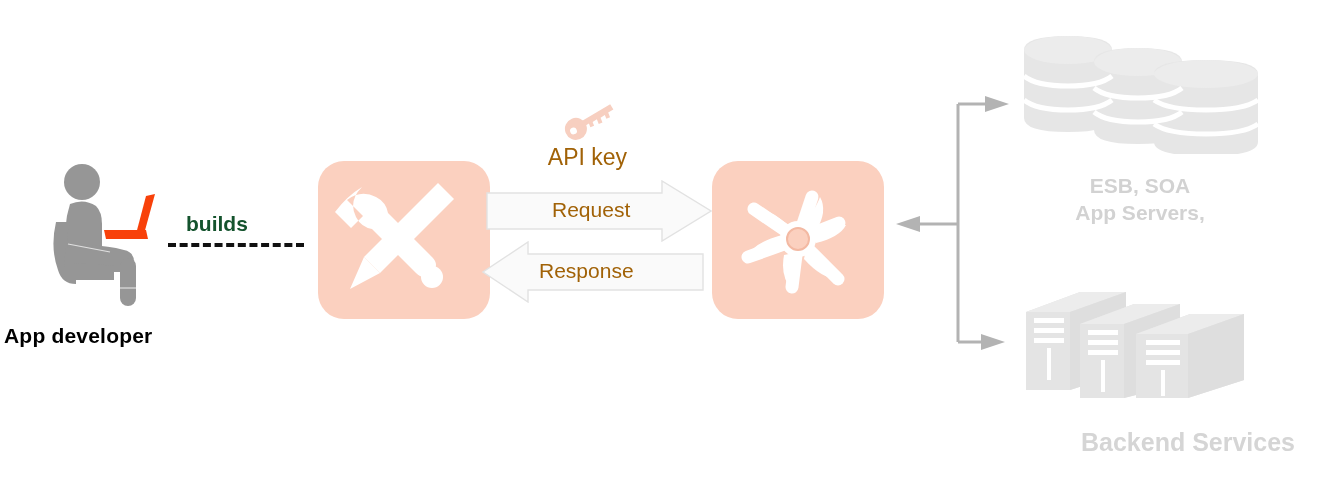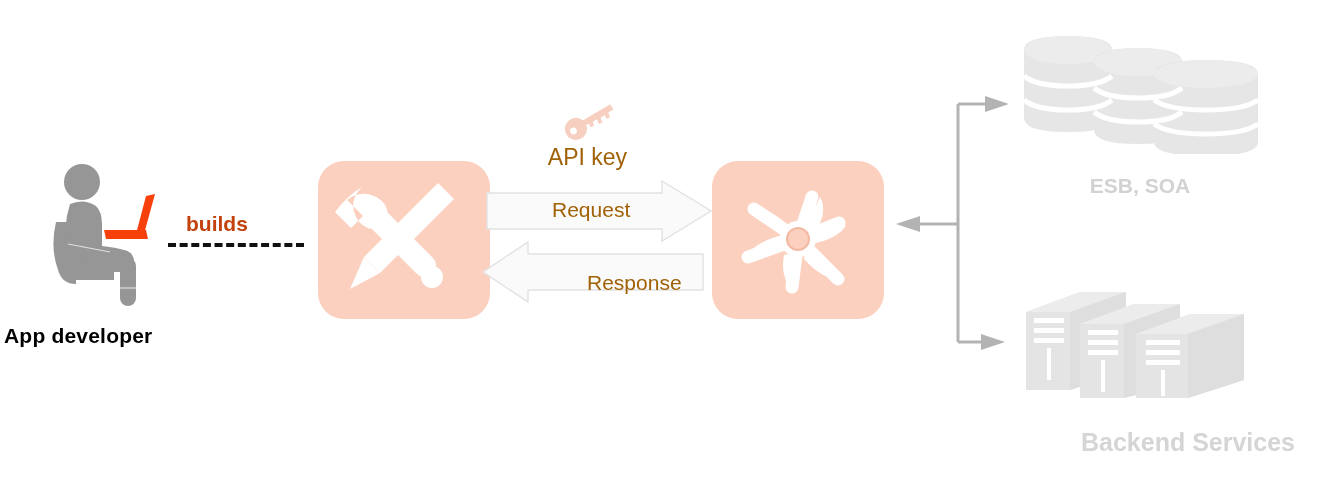--- a/index.html
+++ b/index.html
@@ -25,21 +25,21 @@
     font-size: 21px;
     font-weight: bold;
     color: #000000;
     letter-spacing: 0.2px;
     white-space: nowrap;
   }
   .lbl-builds {
     left: 186px; top: 212px;
     font-size: 21px;
     font-weight: bold;
-    color: #c2410c;
+    color: #14532d;
     white-space: nowrap;
   }
   .lbl-node {
     font-size: 22px;
     color: #bfbfbf;
     font-weight: normal;
     text-align: center;
     white-space: nowrap;
   }
   .lbl-app  { left: 318px; top: 331px; width: 156px; }
@@ -48,21 +48,21 @@
     left: 500px; top: 144px; width: 175px;
     font-size: 23px; color: #a16207; text-align: center;
     white-space: nowrap;
   }
   .lbl-arrow {
     font-size: 21px;
     color: #a16207;
     white-space: nowrap;
   }
   .lbl-request  { left: 552px; top: 198px; }
-  .lbl-response { left: 539px; top: 271px; margin-left: 48px; }
+  .lbl-response { left: 539px; top: 259px; }
   .lbl-esb {
     left: 1000px; top: 172px; width: 280px;
     font-size: 21px; font-weight: bold; color: #d2d2d2;
     text-align: center; line-height: 27px;
   }
   .lbl-backend {
     left: 985px; top: 428px; width: 310px;
     font-size: 25px; font-weight: bold; color: #d5d5d5;
     text-align: right; white-space: nowrap;
   }
@@ -245,20 +245,21 @@
         <path d="M2 68 q12 10 44 10 q32 0 44 -10"></path>
         <path d="M72 56 q12 10 44 10 q32 0 44 -10"></path>
         <path d="M72 80 q12 10 44 10 q32 0 44 -10"></path>
         <path d="M132 68 q14 10 52 10 q38 0 52 -10"></path>
         <path d="M132 92 q14 10 52 10 q38 0 52 -10"></path>
       </g>
     </svg>
   </div>
   <div class="abs lbl-esb">
     <div>ESB, SOA</div>
+    <div>App Servers,</div>
   </div>
 
   <div class="abs srv-icon">
     <svg viewBox="0 0 240 112" xmlns="http://www.w3.org/2000/svg">
 
       <g>
         <path d="M8 26 L62 6 L108 6 L108 86 L52 104 L8 104 Z" fill="#e4e4e4"></path>
         <path d="M8 26 L62 6 L108 6 L52 26 Z" fill="#ececec"></path>
         <path d="M52 26 L108 6 L108 86 L52 104 Z" fill="#dedede"></path>
         <g fill="#ffffff">

